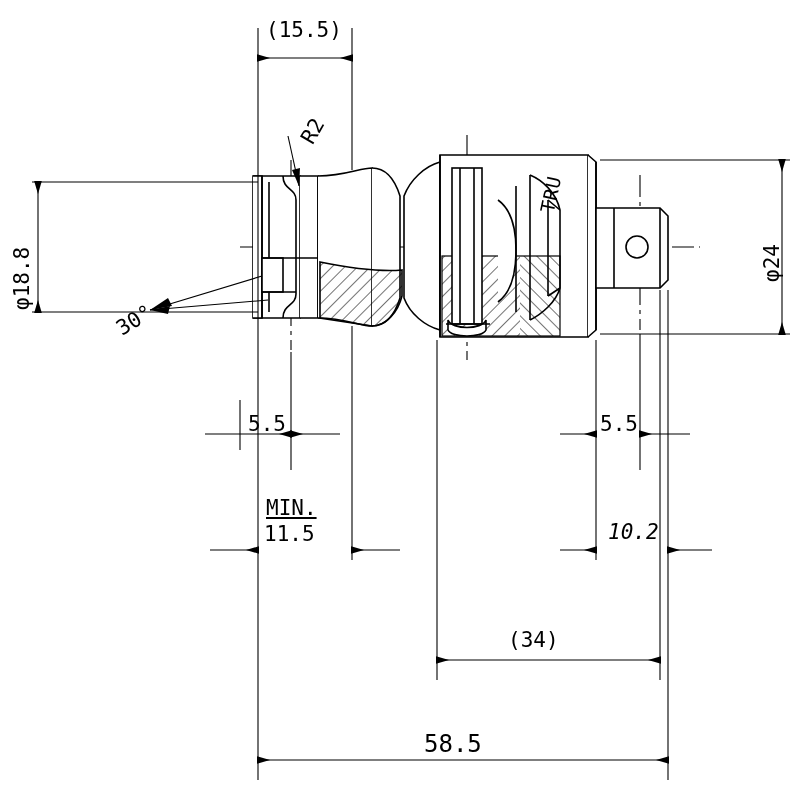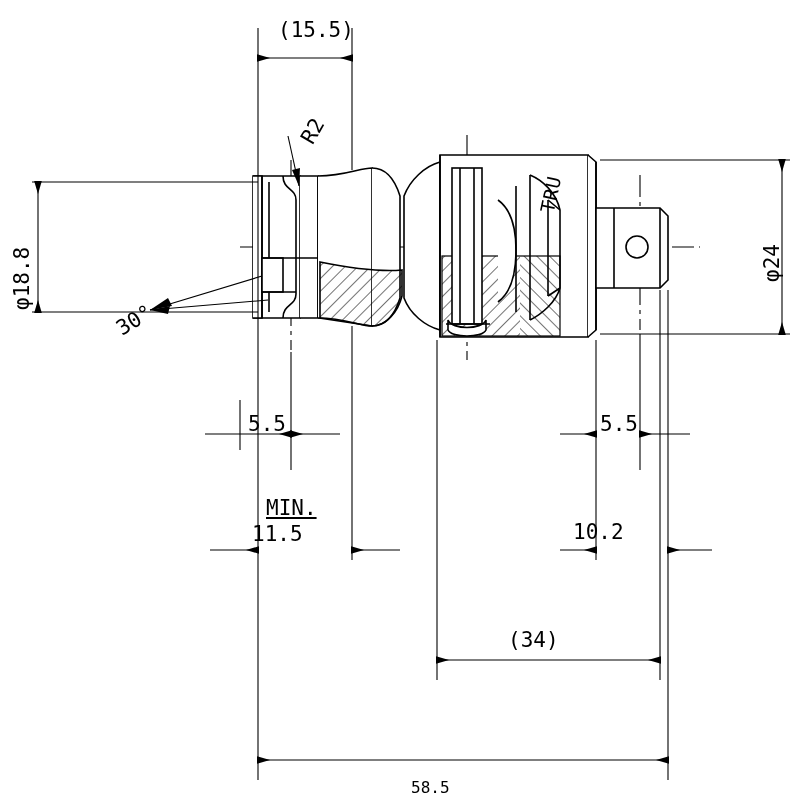--- a/index.html
+++ b/index.html
@@ -192,39 +192,39 @@
         <line x1="660" y1="290" x2="660" y2="680"></line>
         <line x1="437" y1="660" x2="660" y2="660" marker-start="url(#arrHs)" marker-end="url(#arrH)"></line>
 
         <line x1="258" y1="560" x2="258" y2="780"></line>
         <line x1="668" y1="560" x2="668" y2="780"></line>
         <line x1="258" y1="760" x2="668" y2="760" marker-start="url(#arrHs)" marker-end="url(#arrH)"></line>
       </g>
     </g>
   </svg>
 
-  <div class="dimtext" style="left:266px; top:18px;margin-left:12px;">(15.5)</div>
+  <div class="dimtext" style="left:266px; top:18px;">(15.5)</div>
 
   <div class="dimtext rot-r2" style="left:296px; top:136px;">R2</div>
 
   <div class="dimtext rot90" style="left:10px; top:310px;">φ18.8</div>
 
   <div class="dimtext rot90" style="left:760px; top:282px;">φ24</div>
 
   <div class="dimtext rot-side" style="left:112px; top:320px;">30°</div>
 
   <div class="dimtext rot-tru" style="left:536px; top:210px;">TRU</div>
 
   <div class="dimtext" style="left:248px; top:412px;">5.5</div>
 
   <div class="dimtext" style="left:600px; top:412px;">5.5</div>
 
   <div class="dimtext" style="left:266px; top:496px;text-decoration:underline;">MIN.</div>
 
-  <div class="dimtext" style="left:252px; top:522px;">11.5</div>
-
-  <div class="dimtext" style="left:573px; top:520px;">10.2</div>
+  <div class="dimtext" style="left:264px; top:522px;">11.5</div>
+
+  <div class="dimtext" style="left:608px; top:520px;font-style:italic;">10.2</div>
 
   <div class="dimtext" style="left:508px; top:628px;">(34)</div>
 
-  <div class="dimtext" style="left:411px; top:730px; font-size:16px;margin-top:48px;">58.5</div>
+  <div class="dimtext" style="left:424px; top:730px; font-size:24px;">58.5</div>
 
 </div>
 
 </body></html>

